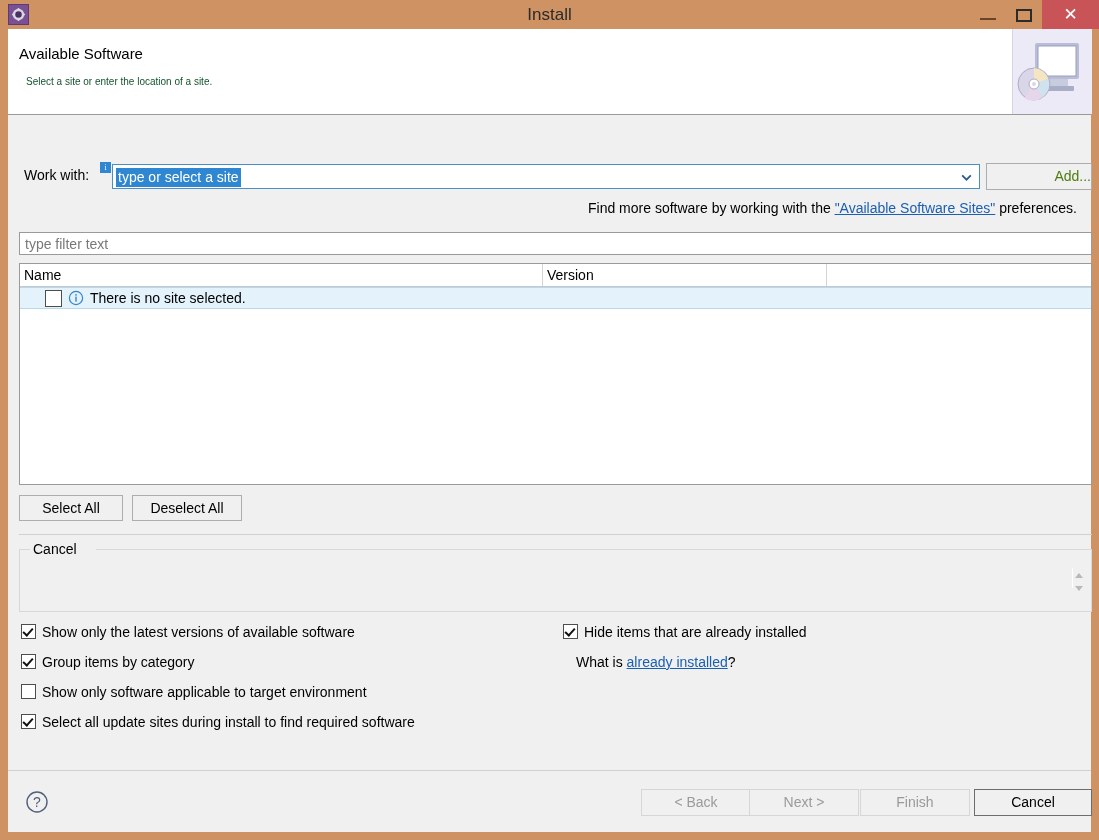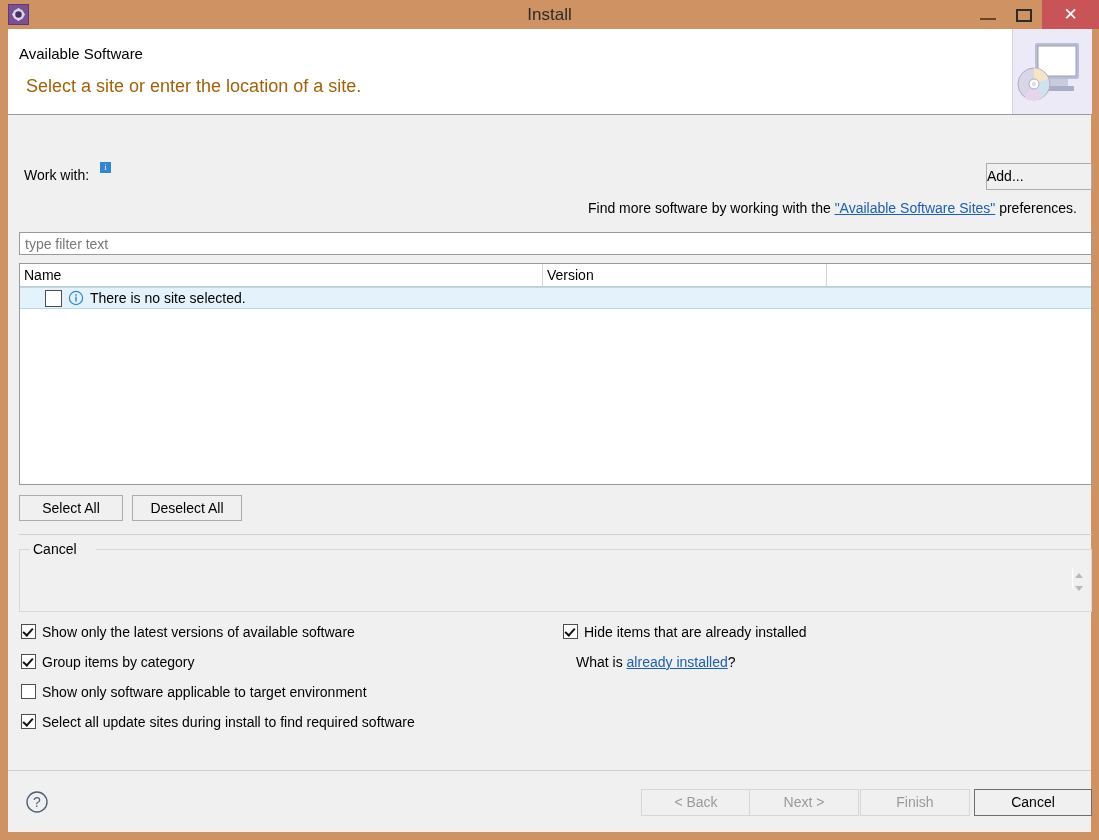--- a/index.html
+++ b/index.html
@@ -88,21 +88,21 @@
     background: #ffffff;
     border-bottom: 1px solid #9a9a9a;
     box-sizing: border-box;
   }
   .banner-title {
     position: absolute; left: 11px; top: 16px;
     font-size: 15px; color: #000000;
   }
   .banner-sub {
     position: absolute; left: 18px; top: 47px;
-    font-size: 18px; color: #a16207;
+    font-size: 10px; color: #14532d;
   }
   .banner-img {
     position: absolute; right: 0px; top: 0px;
     width: 79px; height: 85px;
     background: #eceaf6;
     border-left: 1px solid #d8d4e8;
     box-sizing: border-box;
   }
 
   
@@ -139,22 +139,22 @@
     width: 13px; height: 13px;
   }
   .add-btn {
     position: absolute; left: 978px; top: 134px;
     width: 106px; height: 27px;
     background: #f0f0f0;
     border: 1px solid #adadad;
     box-sizing: border-box;
     font-size: 14px;
     line-height: 25px;
-    text-align: left;
-    color: #000000;
+    text-align: right;
+    color: #4d7c0f;
   }
   .findmore {
     position: absolute; right: 14px; top: 171px;
     font-size: 14px;
     white-space: nowrap;
   }
   .link {
     color: #1a5fb4;
     text-decoration: underline;
     cursor: pointer;
@@ -394,20 +394,26 @@
             <circle cx="21" cy="55" r="5" fill="none" stroke="#b0aac8" stroke-width="1"></circle>
             <circle cx="21" cy="55" r="2" fill="#d9d6e8"></circle>
           </g>
         </svg>
       </div>
     </div>
 
     <div class="workwith-label">Work with:</div>
     <div class="info-badge">i</div>
 
+    <div class="combo">
+      <div class="combo-sel">type or select a site</div>
+      <svg class="combo-arrow" viewBox="0 0 12 12">
+        <path d="M2 4 L6 8 L10 4" fill="none" stroke="#2b5b8c" stroke-width="1.6"></path>
+      </svg>
+    </div>
 
     <div class="add-btn">Add...</div>
 
     <div class="findmore">
       <span>Find more software by working with the </span><span class="link">"Available Software Sites"</span><span> preferences.</span>
     </div>
 
     <div class="filter">
       <div class="filter-ph">type filter text</div>
     </div>

